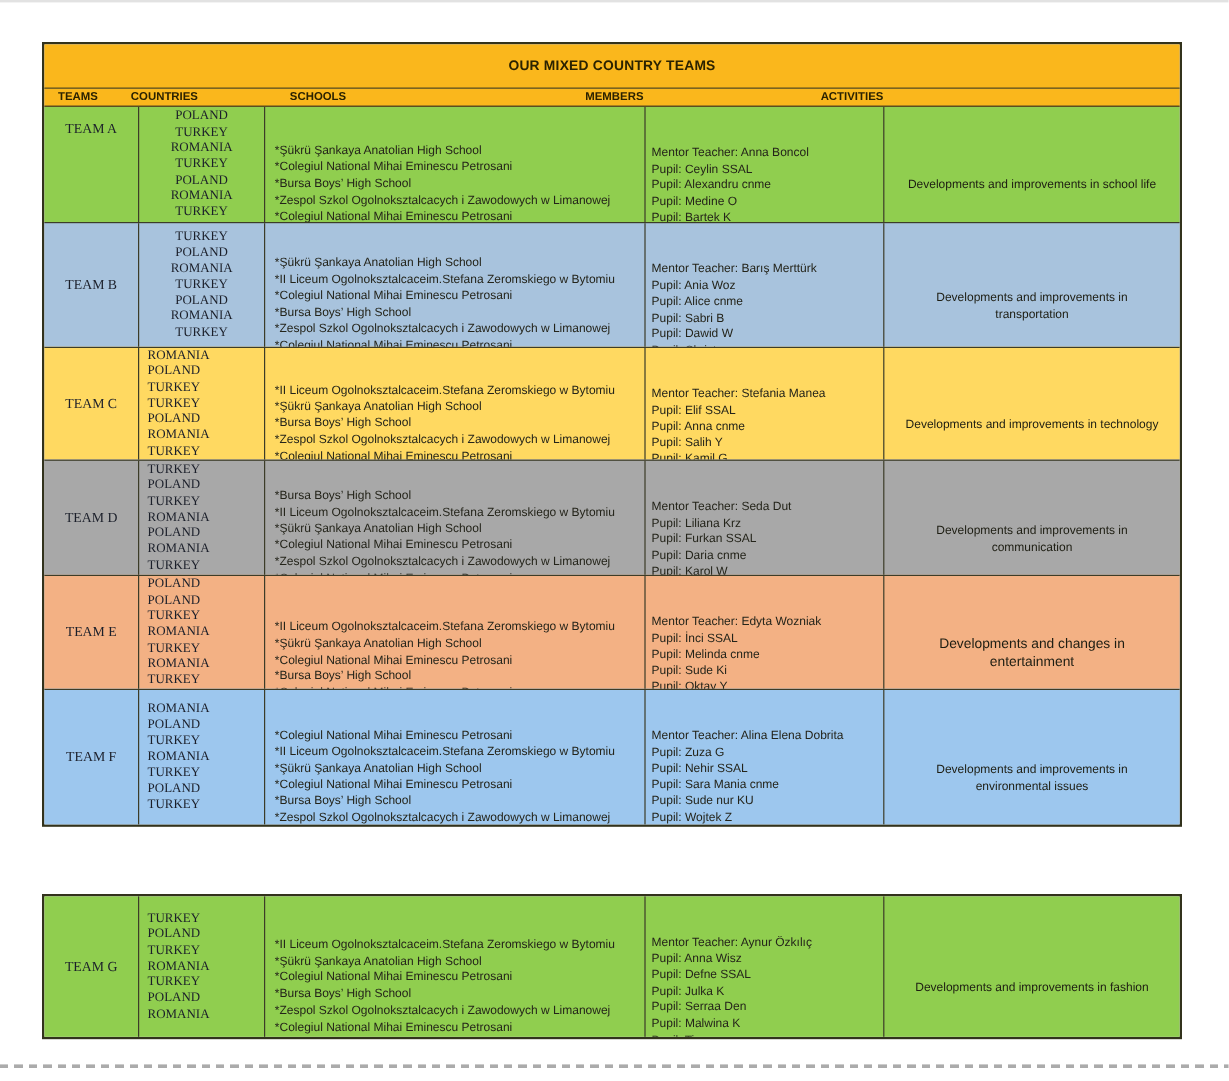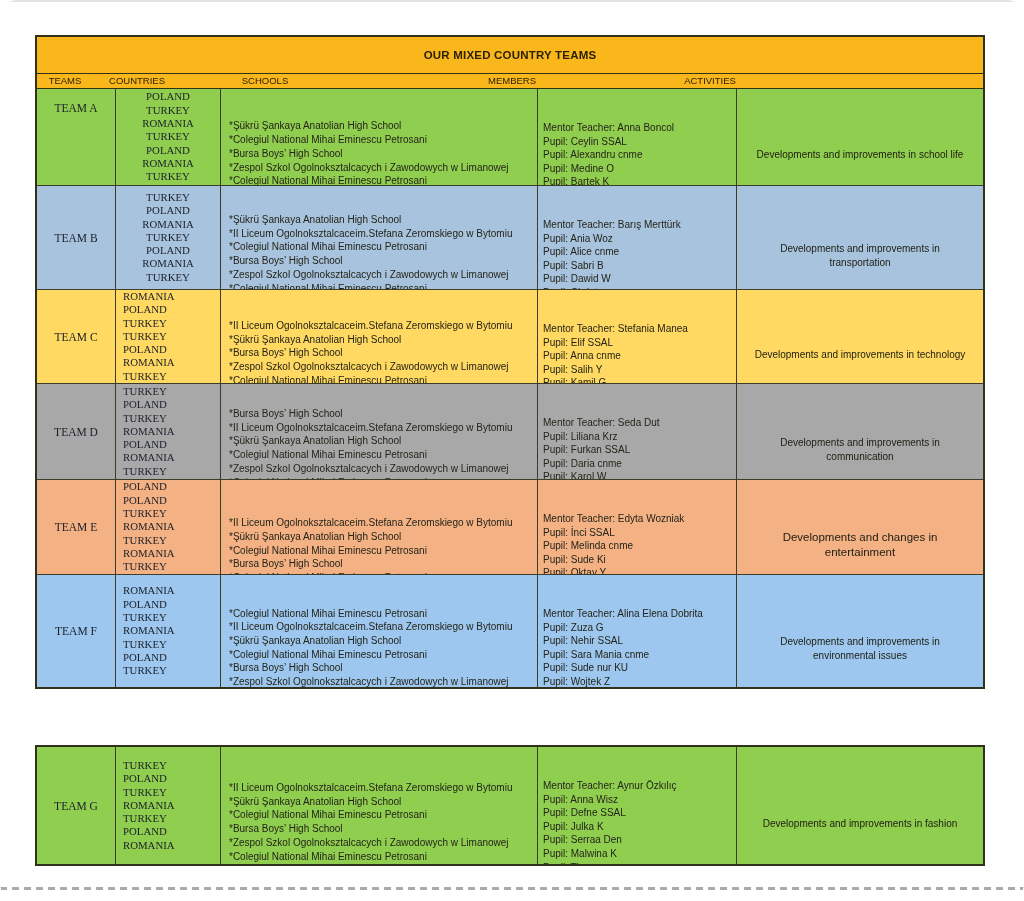--- a/index.html
+++ b/index.html
@@ -1,28 +1,28 @@
 <!DOCTYPE html>
 <html><head>
 <meta charset="utf-8">
 <style>
   html,body{margin:0;padding:0;background:#ffffff;}
   .page{position:relative;width:1024px;height:901px;background:#ffffff;overflow:hidden;
-        font-family:"Liberation Sans",sans-serif;border-radius:18px;}
+        font-family:"Liberation Sans",sans-serif;}
   .top-edge{position:absolute;top:0;left:0;width:1024px;height:2px;background:#e2e2e2;}
 
   .tbl{position:absolute;left:35px;width:950px;border:2px solid #32321c;box-sizing:border-box;background:#fff;}
   .tbl-main{top:35px;}
   .tbl-g{top:745px;}
 
   .title-row{height:37px;background:#fab71c;display:flex;align-items:center;justify-content:center;
              border-bottom:1px solid #32321c;box-sizing:border-box;
              font-weight:bold;font-size:11.5px;color:#2b2200;letter-spacing:.2px;}
   .header-row{position:relative;height:15px;background:#fab71c;border-bottom:1px solid #32321c;box-sizing:border-box;}
-  .col-h{position:absolute;top:1px;transform:translateX(-50%);font-weight:normal;font-size:9.5px;color:#2b2200;white-space:nowrap;text-align:right;}
+  .col-h{position:absolute;top:1px;transform:translateX(-50%);font-weight:bold;font-size:9.5px;color:#2b2200;white-space:nowrap;text-align:right;}
   .h-0{left:28px}.h-1{left:100px}.h-2{left:228px}.h-3{left:475px}.h-4{left:673px}
 
   .row{display:grid;grid-template-columns:78px 105px 317px 199px 1fr;box-sizing:border-box;
        border-top:1px solid #3c3c28;}
   .row:first-child{border-top:none;}
   .cell{box-sizing:border-box;border-left:1px solid #3c3c28;overflow:hidden;}
   .cell:first-child{border-left:none;}
 
   .team-a{height:96px}.team-b{height:104px}.team-c{height:94px}.team-d{height:96px}
   .team-e{height:95px}.team-f{height:113px}.team-g{height:117px}

